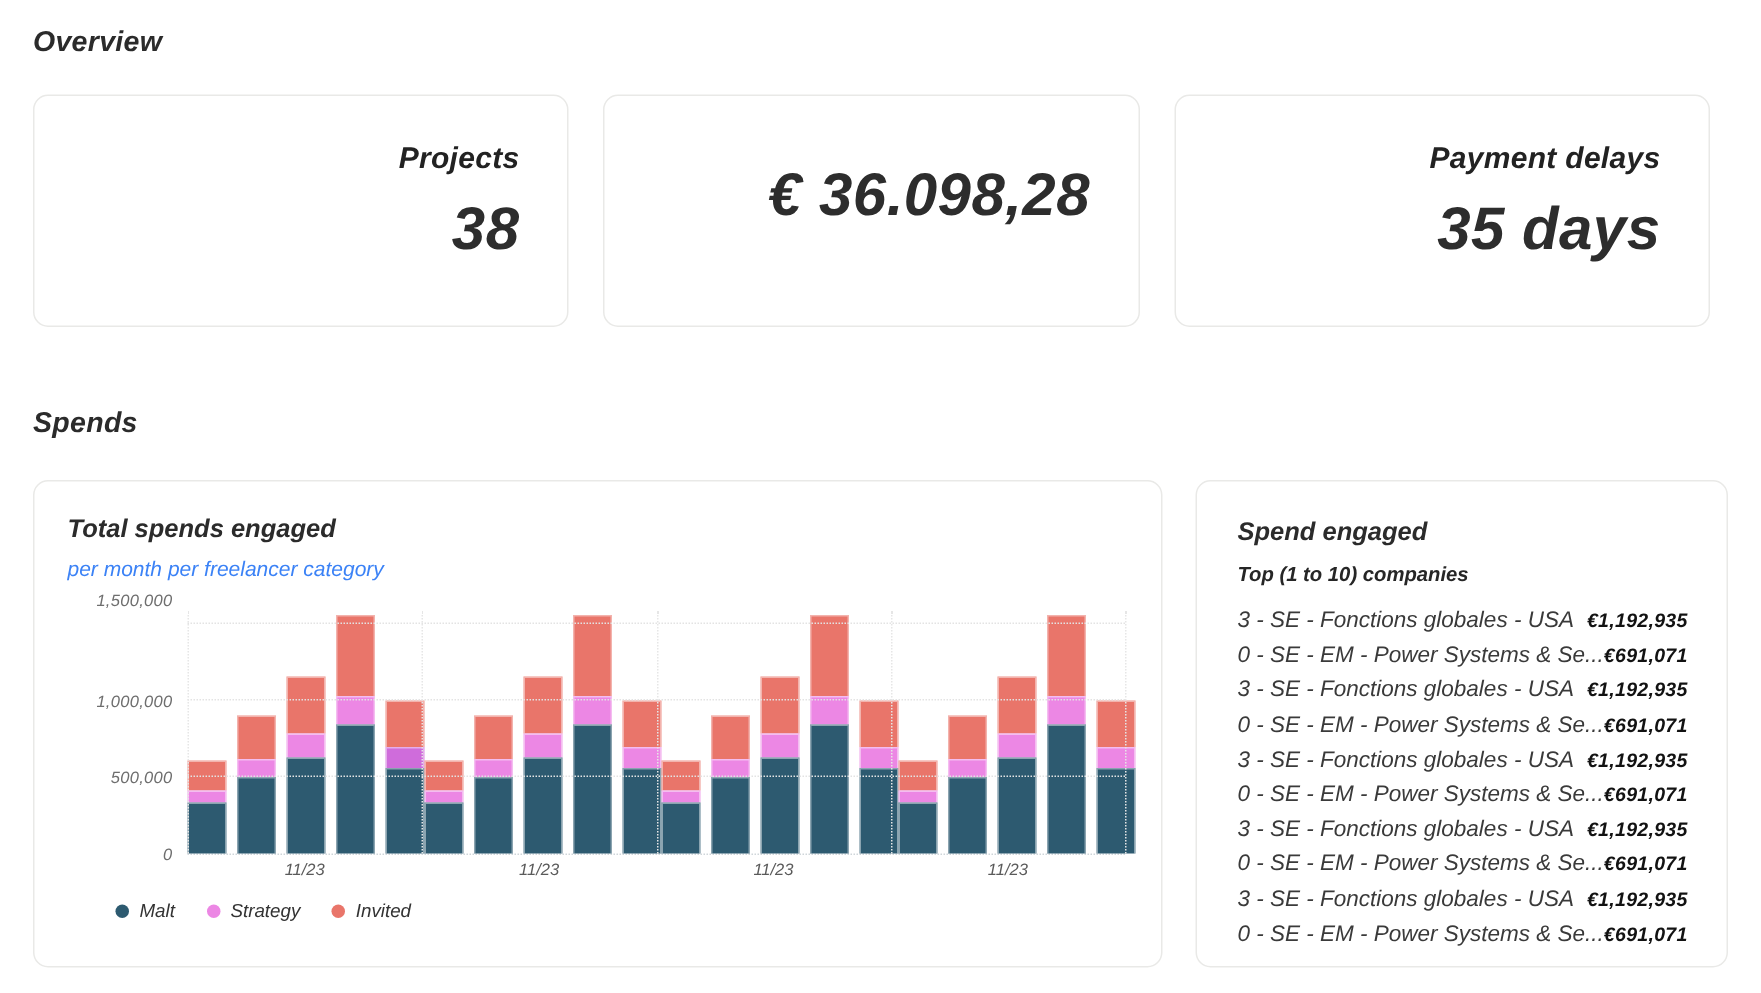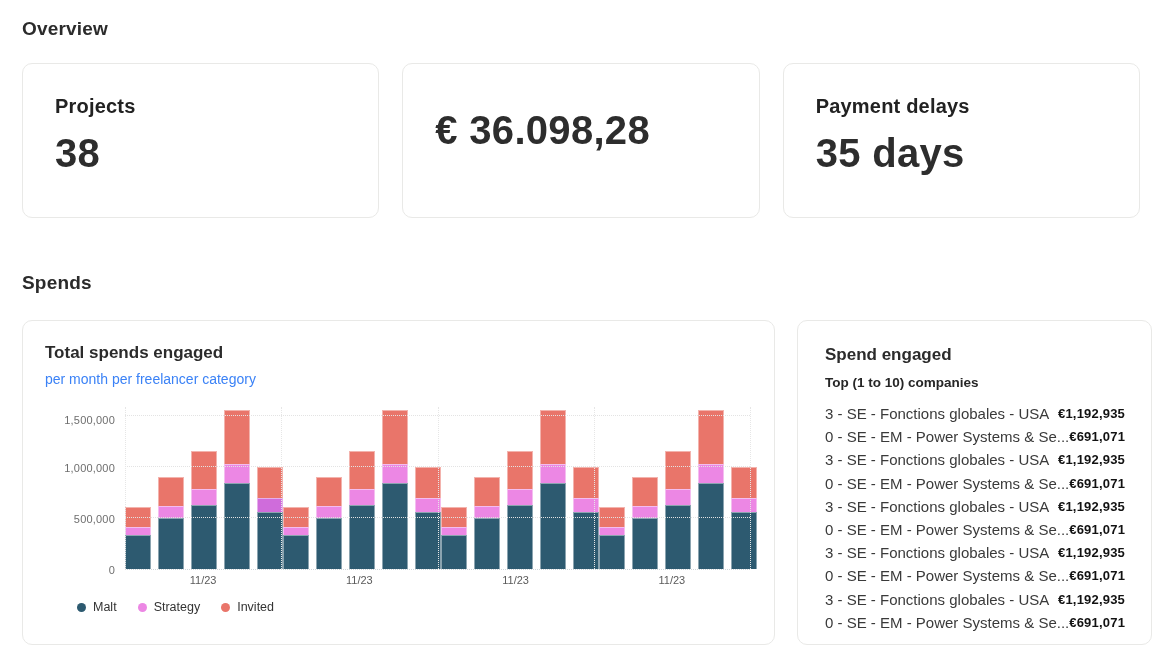--- a/index.html
+++ b/index.html
@@ -1,22 +1,22 @@
 <!DOCTYPE html>
 <html><head>
 <meta charset="utf-8">
 <style>
   * { margin:0; padding:0; box-sizing:border-box; }
   html,body { width:1174px; height:662px; background:#ffffff;
     font-family:"Liberation Sans", sans-serif; color:#2d2d2d; }
-  .page { position:relative; width:1174px; height:662px; padding:18px 34px 0 22px; overflow:hidden; }
+  .page { position:relative; width:1174px; height:662px; padding:18px 34px 0 22px; overflow:hidden;font-style:italic; }
 
   .section-heading { font-size:19px; font-weight:700; color:#2b2b2b; letter-spacing:.2px; }
 
-  .cards-row { display:flex; gap:23px; margin-top:23px; }
+  .cards-row { display:flex; gap:23px; margin-top:23px;text-align:right; }
   .stat-card { flex:1; height:155px; background:#fff; border:1px solid #e9e9e7;
     border-radius:10px; padding:31px 32px; }
   .stat-label { font-size:20px; font-weight:700; color:#222; letter-spacing:.2px; }
   .stat-value { font-size:40px; font-weight:700; color:#2d2d2d; margin-top:13px; letter-spacing:.3px; }
 
   .spends-heading { margin-top:54px; }
   .spends-row { display:flex; gap:22px; margin-top:26px; }
 
   .chart-card { flex:0 0 753px; height:325px; background:#fff; border:1px solid #e9e9e7;
     border-radius:10px; padding:22px 24px 0 22px; }
@@ -77,21 +77,21 @@
 
     <div class="chart-card">
       <div class="chart-title">Total spends engaged</div>
       <div class="chart-subtitle">per month per freelancer category</div>
 
       <div class="chart-wrap">
         <div class="y-axis" id="y-axis">
             <div class="y-tick" style="bottom: -6px;">0</div>
             <div class="y-tick" style="bottom: 44.9375px;">500,000</div>
             <div class="y-tick" style="bottom: 95.875px;">1,000,000</div>
-            <div class="y-tick" style="bottom: 144px;">1,500,000</div>
+            <div class="y-tick" style="bottom: 163px;">1,500,000</div>
           </div>
         <div class="plot" id="plot">
           <div class="groups" id="groups">
               <div class="bar-group">
                 <div class="bar">
                   <div class="seg" style="height: 33.6187px; background: rgb(45, 90, 112);"></div>
                   <div class="seg" style="height: 8.15px; background: rgb(236, 135, 228);"></div>
                   <div class="seg" style="height: 20.375px; background: rgb(233, 117, 106);"></div>
                 </div>
                 <div class="bar">

